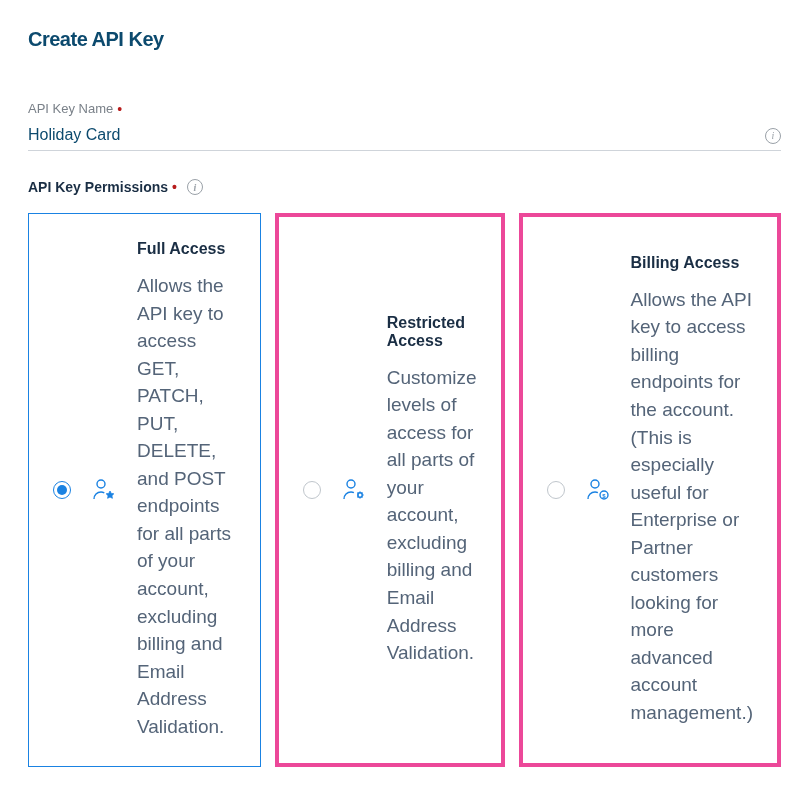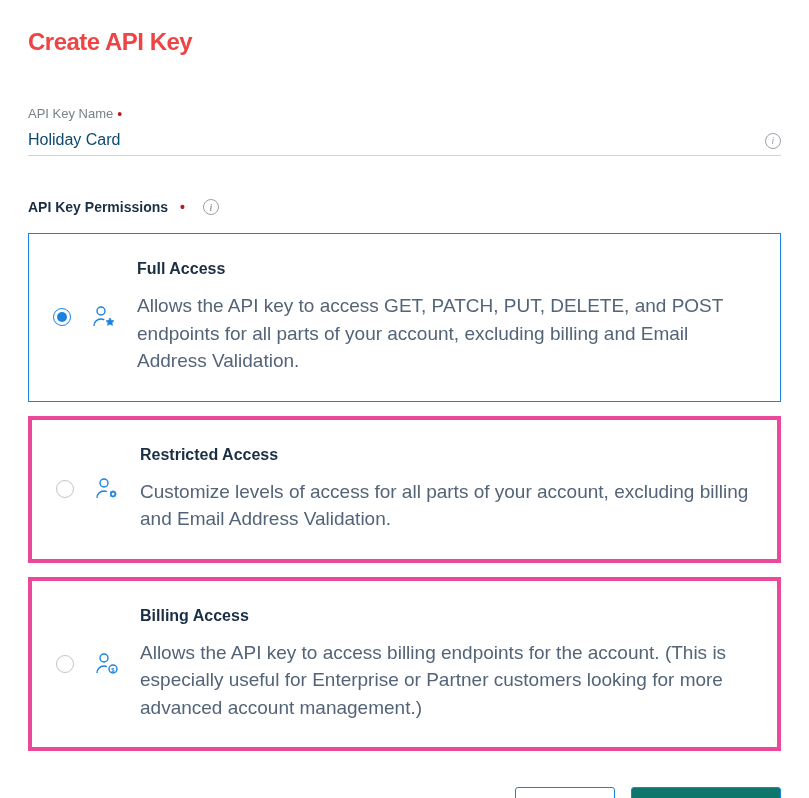--- a/index.html
+++ b/index.html
@@ -9,28 +9,28 @@
     }
     body {
       font-family: -apple-system, BlinkMacSystemFont, "Segoe UI", Helvetica, Arial, sans-serif;
       background: #ffffff;
       color: #333;
       width: 809px;
       height: 798px;
       padding: 28px 28px;
     }
     h1 {
-      font-size: 24px;
+      font-size: 20px;
       font-weight: 700;
-      color: #ef4444;
+      color: #0c4a6e;
       margin-bottom: 50px;
       letter-spacing: -0.5px;
     }
     .field-group {
-      margin-bottom: 43px;
+      margin-bottom: 28px;
     }
     .field-label {
       font-size: 13px;
       color: #7a8189;
       margin-bottom: 4px;
       display: flex;
       align-items: center;
       gap: 4px;
     }
     .required-dot {
@@ -70,39 +70,39 @@
       font-style: italic;
       font-family: Georgia, serif;
     }
     .section-label {
       font-size: 14px;
       font-weight: 700;
       color: #1a2e44;
       margin-bottom: 18px;
       display: flex;
       align-items: center;
-      gap: 12px;
+      gap: 4px;
     }
     .section-label .info-icon-inline {
       width: 16px;
       height: 16px;
       border: 1px solid #9aa1a8;
       border-radius: 50%;
       display: inline-flex;
       align-items: center;
       justify-content: center;
       font-size: 10px;
       color: #9aa1a8;
       font-style: italic;
       font-family: Georgia, serif;
       margin-left: 6px;
     }
     .options {
       display: flex;
-      flex-direction: column;
+      flex-direction: row;
       gap: 14px;
     }
     .option-card {
       border: 4px solid #ec4899;
       padding: 26px 24px 26px 24px;
       display: flex;
       align-items: center;
       gap: 20px;
       cursor: pointer;
     }

